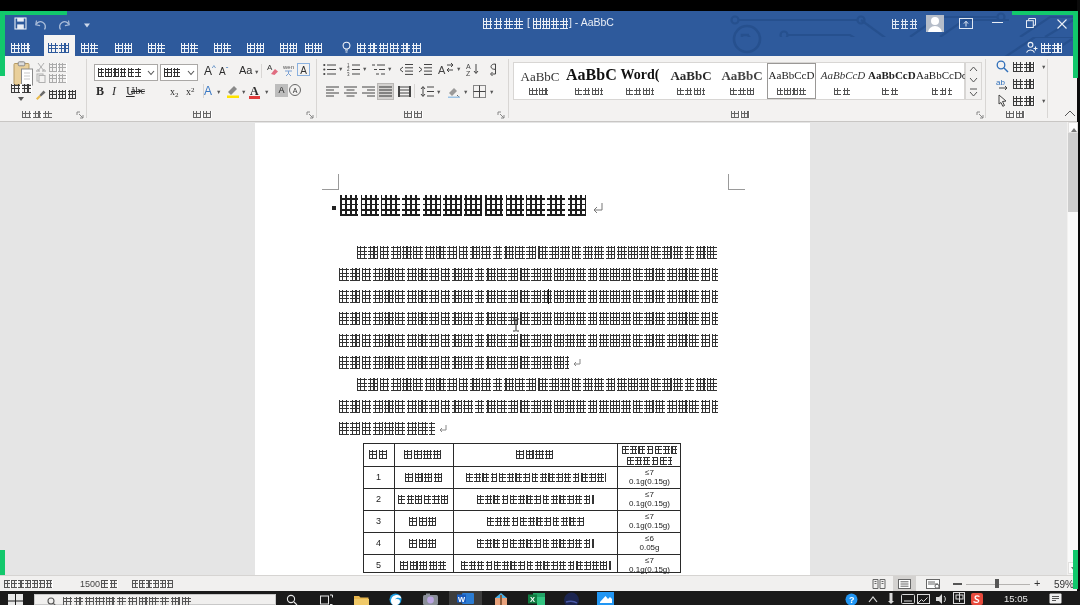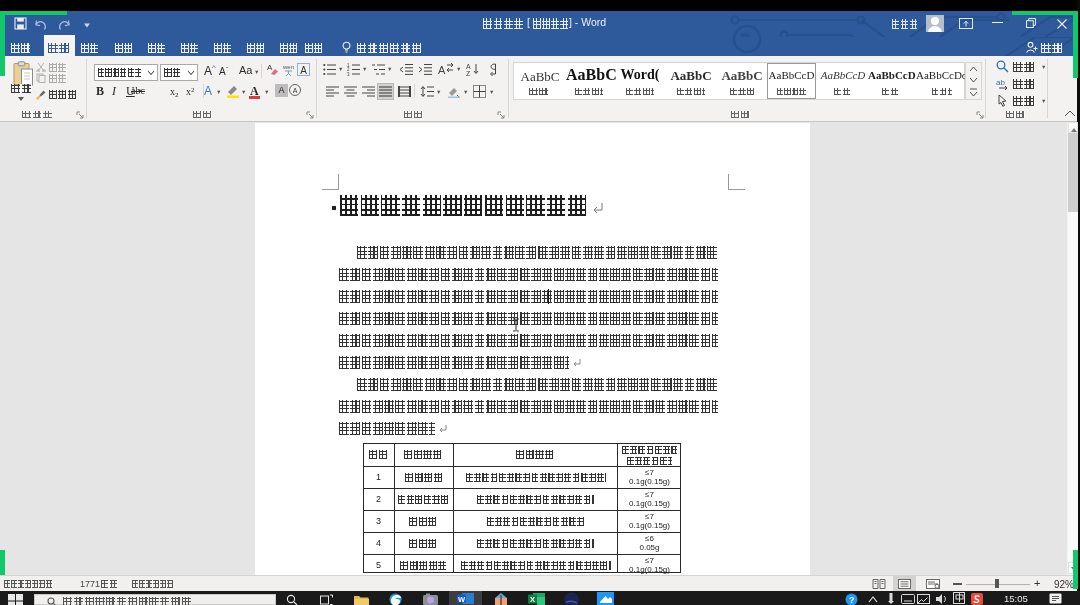--- a/index.html
+++ b/index.html
@@ -50,21 +50,21 @@
       <path d="M22.5 3.5 l-0.7 4.3 4.3 0.8" stroke-width="1.2"></path>
       <path d="M55 7.5 c-1.5 -2.5 -4.5 -3.5 -7 -2 -2.5 1.5 -3 4.5 -1.5 7"></path>
       <path d="M54.5 3.5 l0.7 4.3 -4.3 0.8" stroke-width="1.2"></path>
     </g>
     <path d="M70 6.5 l6 0 -3 4 z" fill="#cdd8ea"></path>
   </svg>
 
   <div class="ft" style="left:483px;top:7px;width:41px;height:11px;--c:#e9eef6;--p:10.5px;--g:1.7px;--page:#2e5a9c;"></div>
   <div class="abs" style="left:527px;top:4.5px;color:#e9eef6;font-size:10.5px;">[</div>
   <div class="ft" style="left:533px;top:7px;width:35px;height:11px;--c:#e9eef6;--p:9px;--g:1.5px;--page:#2e5a9c;"></div>
-  <div class="abs" style="left:569px;top:4.5px;color:#e9eef6;font-size:10.5px;">] - Word</div>
+  <div class="abs" style="left:569px;top:4.5px;color:#e9eef6;font-size:10.5px;">] - AaBbC</div>
 
   <div class="ft" style="left:892px;top:8px;width:26px;height:10px;--c:#dfe7f2;--p:9px;--g:1.6px;--page:#2e5a9c;"></div>
   <div class="abs" style="left:926px;top:4px;width:18px;height:17px;background:#b5bdc9;overflow:hidden;">
     <div class="abs" style="left:5px;top:2px;width:8px;height:8px;border-radius:50%;background:#fff;"></div>
     <div class="abs" style="left:2px;top:11px;width:14px;height:8px;border-radius:7px 7px 0 0;background:#fff;"></div>
   </div>
   <svg class="abs" style="left:959px;top:7px;" width="14" height="11" viewBox="0 0 14 11">
     <rect x="0.5" y="0.5" width="13" height="10" fill="none" stroke="#dfe7f2"></rect>
     <path d="M7 8.5 L7 3.5 M4.9 5.6 L7 3.2 L9.1 5.6" stroke="#dfe7f2" fill="none"></path>
   </svg>
@@ -443,41 +443,41 @@
   </div>
   <div class="abs" style="left:1px;top:11px;width:10px;height:79px;background:#cdcdcd;"></div>
   <div class="abs" style="left:1px;top:90px;width:10px;height:350px;background:#fafafa;"></div>
   <div class="abs" style="left:1px;top:440px;width:10px;height:12px;background:#fdfdfd;border:1px solid #e2e1e0;box-sizing:border-box;">
     <div class="abs" style="left:2px;top:4px;width:0;height:0;border:3px solid transparent;border-top:4px solid #777;"></div>
   </div>
 </div>
 
 <div class="abs" style="left:0;top:575px;width:1077px;height:16px;background:#f1f0ef;border-top:1px solid #d6d4d2;box-sizing:border-box;">
   <div class="ft" style="left:4px;top:4px;width:49px;height:8px;--c:#555;--p:7px;--g:1.4px;"></div>
-  <div class="abs" style="left:80px;top:3px;font-size:9px;color:#444;">1771</div>
+  <div class="abs" style="left:80px;top:3px;font-size:9px;color:#444;">1500</div>
   <div class="ft" style="left:101px;top:4px;width:17px;height:8px;--c:#555;--p:9px;--g:1.6px;"></div>
   <div class="ft" style="left:132px;top:4px;width:41px;height:8px;--c:#555;--p:7px;--g:1.4px;"></div>
   <svg class="abs" style="left:872px;top:3px;" width="14" height="10" viewBox="0 0 14 10">
       <path d="M1 0.5 h5 v9 h-5 z M8 0.5 h5 v9 h-5 z M2.5 2.5 h2 M2.5 4.5 h2 M9.5 2.5 h2 M9.5 4.5 h2" fill="none" stroke="#666"></path>
     </svg>
   <div class="abs" style="left:893px;top:0;width:23px;height:15px;background:#d4d2d0;"></div>
   <svg class="abs" style="left:898px;top:3px;" width="13" height="10" viewBox="0 0 13 10">
       <rect x="0.5" y="0.5" width="12" height="9" fill="#fff" stroke="#666"></rect>
       <path d="M2.5 2.8 h8 M2.5 5 h8 M2.5 7.2 h8" stroke="#666"></path>
     </svg>
   <svg class="abs" style="left:926px;top:3px;" width="14" height="10" viewBox="0 0 14 10">
       <rect x="0.5" y="0.5" width="13" height="9" fill="#fff" stroke="#666"></rect>
       <path d="M2 3 h7 M2 5 h10" stroke="#666"></path>
       <circle cx="11" cy="7.2" r="2" fill="none" stroke="#666"></circle>
     </svg>
   <div class="abs" style="left:953px;top:7px;width:9px;height:1.5px;background:#555;"></div>
   <div class="abs" style="left:966px;top:7.5px;width:64px;height:1px;background:#b5b3b1;"></div>
   <div class="abs" style="left:995px;top:3px;width:4px;height:9px;background:#555;"></div>
   <div class="abs" style="left:1034px;top:1px;font-size:11px;color:#333;">+</div>
-  <div class="abs" style="left:1044px;top:2.5px;font-size:10px;color:#333;width:30px;text-align:right;">92%</div>
+  <div class="abs" style="left:1044px;top:2.5px;font-size:10px;color:#333;width:30px;text-align:right;">59%</div>
 </div>
 
 <div class="abs" style="left:0;top:591px;width:1080px;height:14px;background:#1a1a1a;">
   <svg class="abs" style="left:8px;top:3px;" width="15" height="14" viewBox="0 0 15 14">
     <g fill="#e8e8e8">
         <rect x="0" y="0" width="7" height="6.5"></rect>
         <rect x="8" y="0" width="7" height="6.5"></rect>
         <rect x="0" y="7.5" width="7" height="6.5"></rect>
         <rect x="8" y="7.5" width="7" height="6.5"></rect>
       </g>

